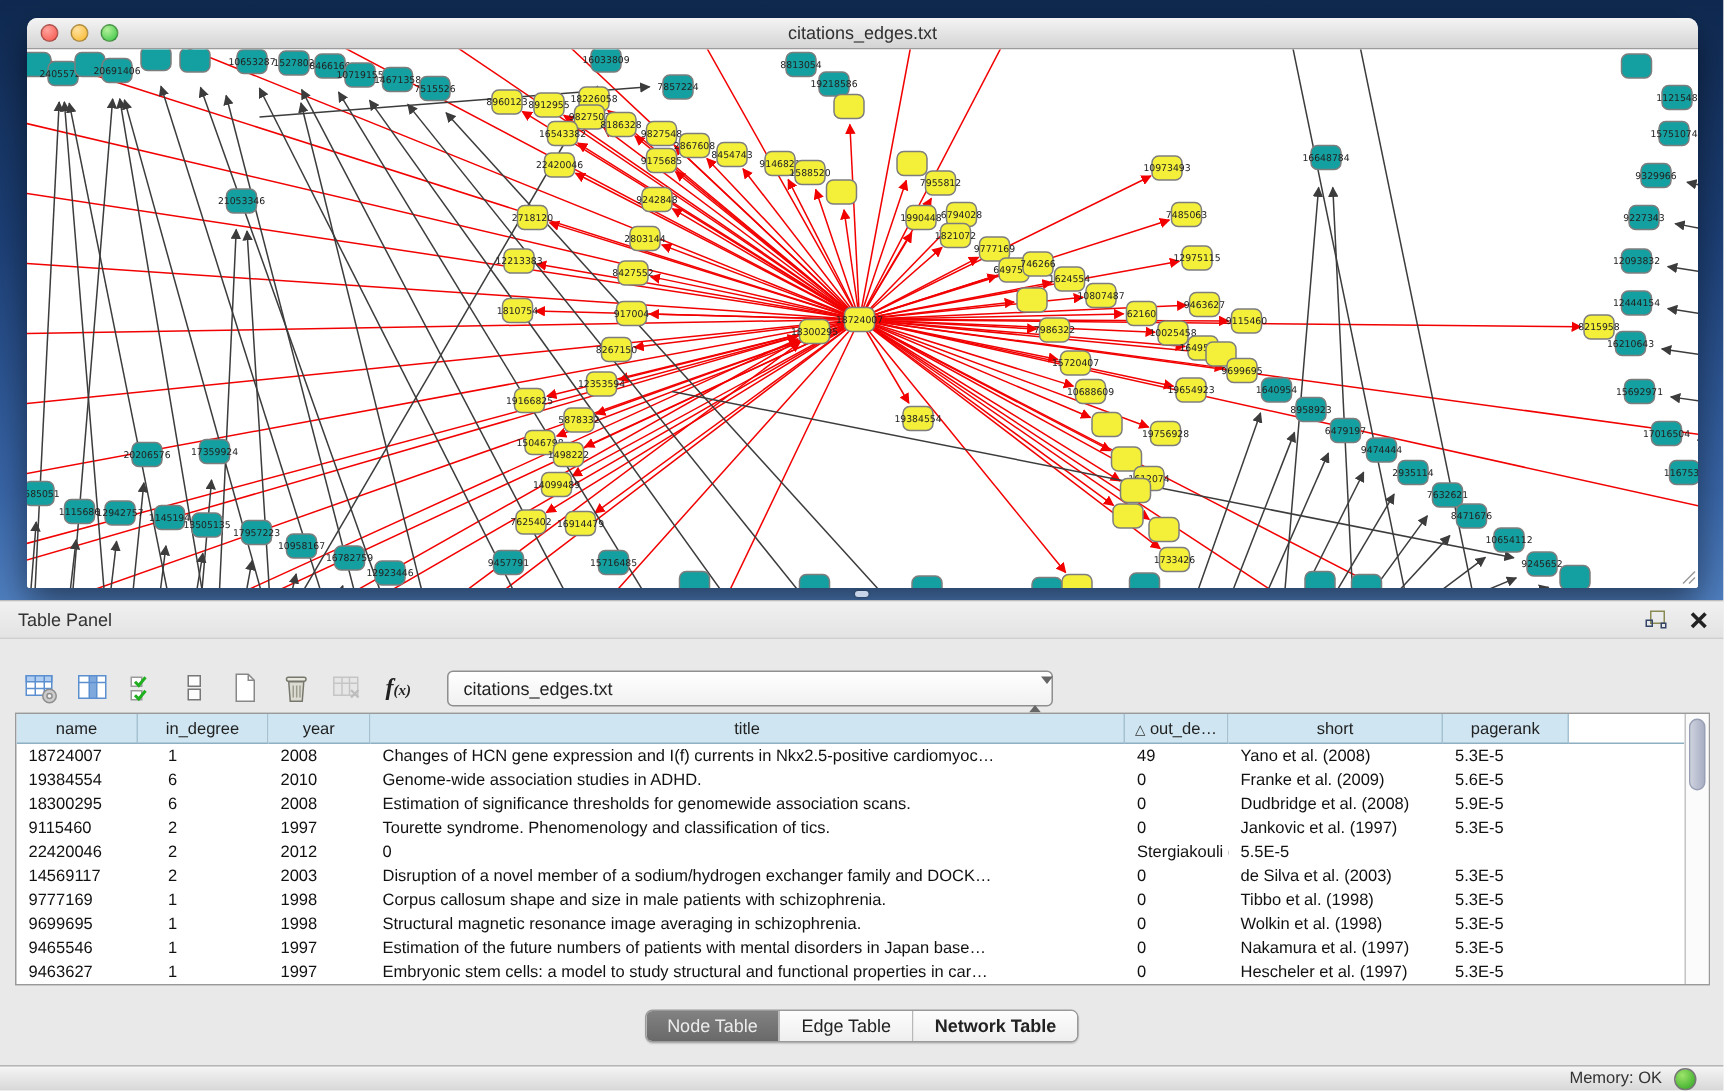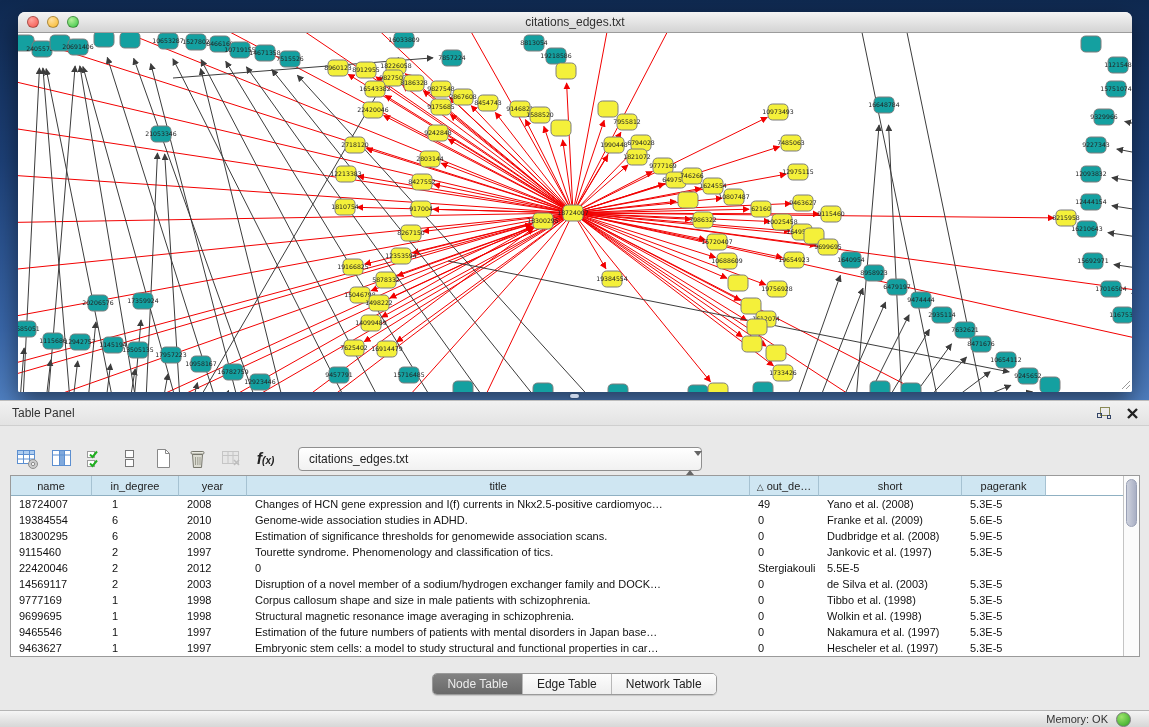--- a/index.html
+++ b/index.html
@@ -31,21 +31,21 @@
                background:#e9e9e9;border-top:1px solid #bdbdbd;}
   .panel-header{height:24px;display:flex;align-items:center;
                 background:linear-gradient(#f1f1f1,#e3e3e3);border-bottom:1px solid #cfcfcf;}
   .panel-title{font-size:12px;color:#333;margin-left:12px;flex:1;}
   .panel-btn{width:22px;height:18px;border:none;background:transparent;padding:0;margin-right:6px;
              display:inline-flex;align-items:center;justify-content:center;cursor:default;}
   .toolbar{position:absolute;left:14px;top:44px;display:flex;align-items:center;}
   .icon-btn{width:27px;height:27px;border:none;background:transparent;padding:0;margin-right:7px;
             display:inline-flex;align-items:center;justify-content:center;}
   .icon-btn.disabled{opacity:.45;}
-  .fx{font-style:italic;font-family:Liberation Sans, sans-serif;font-size:16px;font-weight:bold;color:#222;}
+  .fx{font-style:italic;font-family:Liberation Serif, serif;font-size:16px;font-weight:bold;color:#222;}
   .fx small{font-size:10px;font-weight:bold;}
   .combo{position:relative;width:392px;height:22px;margin-left:12px;border:1px solid #8f8f8f;
          border-radius:4px;background:linear-gradient(#ffffff,#f1f1f1);
          font-size:12px;line-height:22px;color:#222;padding-left:10px;box-sizing:content-box;}
   .spinner{position:absolute;right:6px;top:4px;width:9px;height:14px;}
   .spinner .up{width:0;height:0;border-left:4px solid transparent;border-right:4px solid transparent;
                border-bottom:5px solid #666;margin-bottom:3px;}
   .spinner .dn{width:0;height:0;border-left:4px solid transparent;border-right:4px solid transparent;
                border-top:5px solid #666;}
 
@@ -63,21 +63,21 @@
   .trow .cell.c1{padding-left:20px;}
   .vscroll{width:15px;border-left:1px solid #c4c4c4;background:#fbfbfb;position:relative;}
   .vthumb{position:absolute;left:2px;right:2px;top:3px;height:46px;border-radius:7px;
           background:linear-gradient(90deg,#ced2de,#a9afc4);border:1px solid #99a0b5;}
 
   .tabs-bar{position:absolute;left:0;width:100%;top:272px;display:flex;justify-content:center;}
   .seg{display:flex;border:1px solid #9a9a9a;border-radius:5px;overflow:hidden;height:20px;
        background:#fcfcfc;box-shadow:0 1px 1px rgba(0,0,0,.15);}
   .seg-item{padding:0 14px;font-size:12px;line-height:20px;color:#222;border-right:1px solid #b8b8b8;
             background:linear-gradient(#fdfdfd,#eeeeee);}
-  .seg-item:last-child{border-right:none;}
+  .seg-item:last-child{border-right:none;font-weight:bold;}
   .seg-item.selected{background:linear-gradient(#828282,#696969);color:#ececec;}
 
   
   .status-bar{position:absolute;left:0;top:710px;width:1149px;height:17px;
               background:linear-gradient(#f5f5f5,#d7d7d7);border-top:1px solid #b5b5b5;
               display:flex;align-items:center;justify-content:flex-end;box-sizing:border-box;}
   .mem-label{font-size:11px;color:#333;margin-right:8px;}
   .mem-dot{width:13px;height:13px;border-radius:50%;margin-right:18px;
            background:radial-gradient(circle at 35% 30%,#9ce46a,#2ca321);border:1px solid #777;}
 </style>

